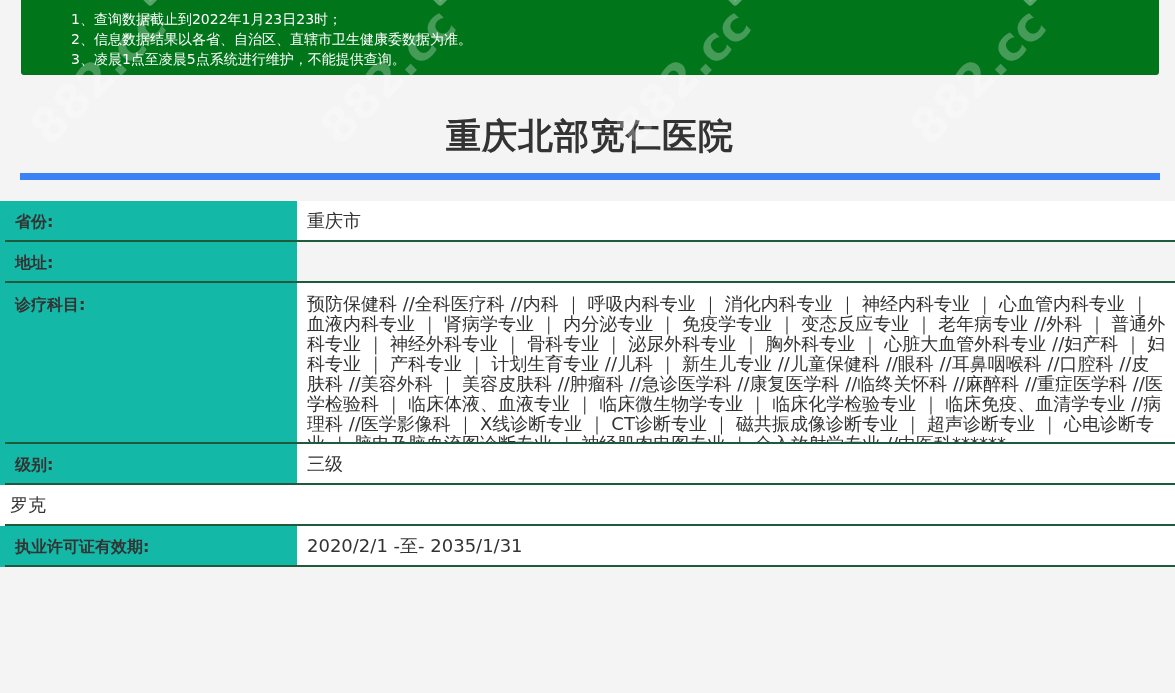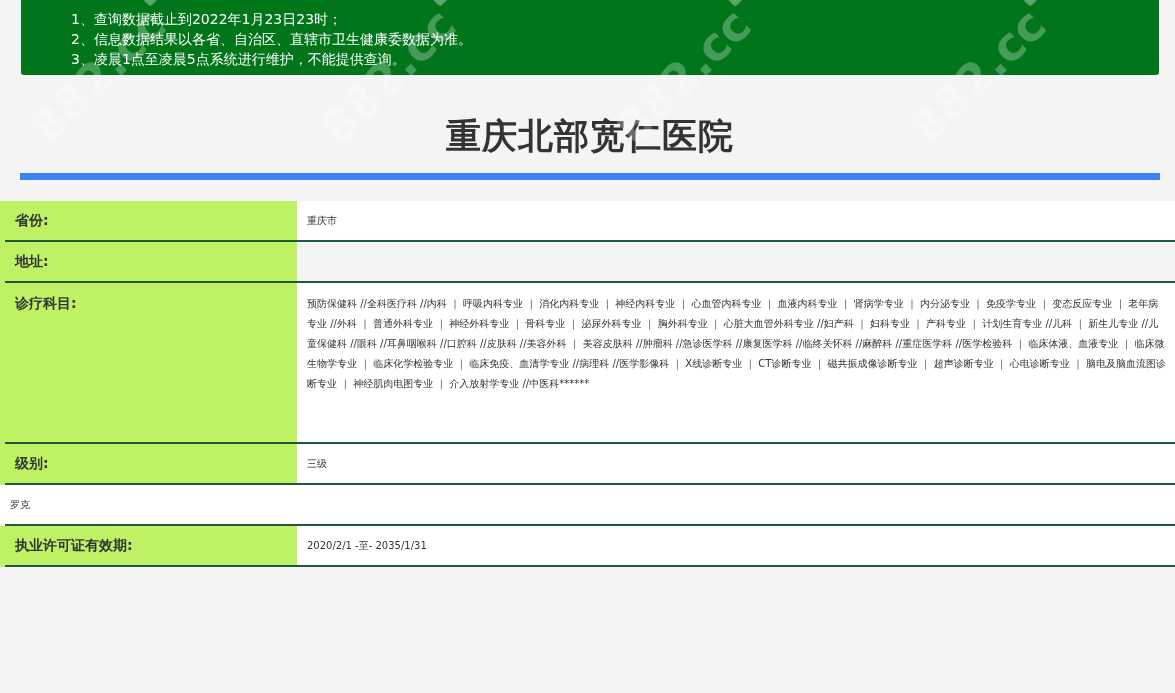--- a/index.html
+++ b/index.html
@@ -40,28 +40,28 @@
     display: flex;
     position: relative;
   }
   .info-row::after {
     content: ""; position: absolute; left: 5px; right: 0; bottom: 0;
     height: 2px; background: #1e5b3d;
   }
   .info-label {
     width: 297px; flex: 0 0 297px;
     padding: 11px 0 8px 15px;
-    font-size: 14px; font-weight: bold; color: #333;
-    background: #bef264;
+    font-size: 16px; font-weight: bold; color: #333;
+    background: #14b8a6;
   }
   .info-value {
     flex: 1;
     background: #ffffff;
     padding: 10px 4px 0 10px;
-    font-size: 10px; color: #333;
+    font-size: 18px; color: #333;
     line-height: 20px;
   }
   .row-short { height: 41px; }
   .row-tall { height: 161px; border-radius: 15px; }
   .row-tall .info-value { padding-top: 11px; padding-right: 8px; }
   .row-tall .info-label { padding-top: 12px; }
 
   .watermark {
     position: absolute;
     font-size: 46px; font-weight: bold;

